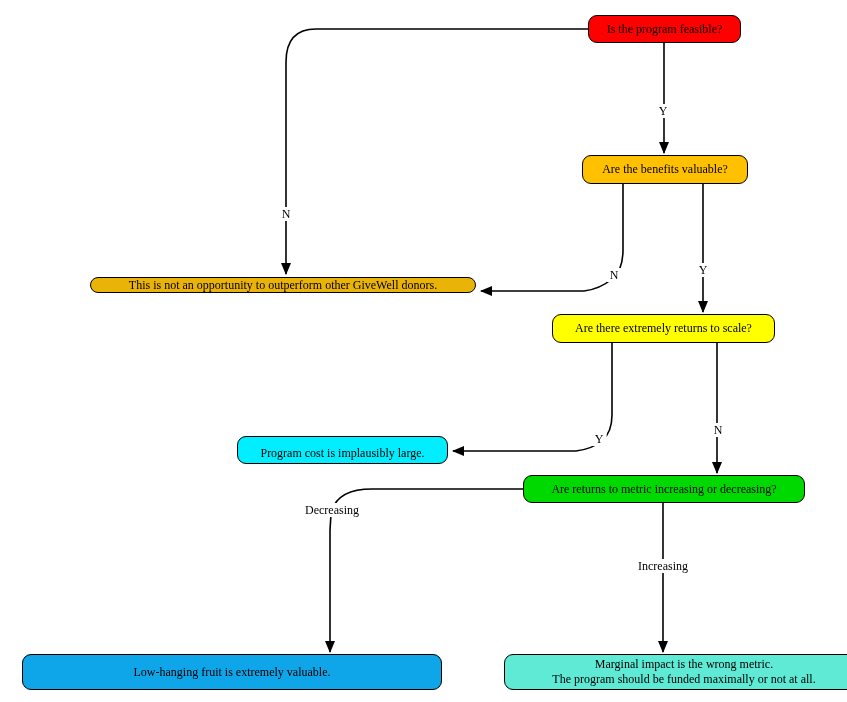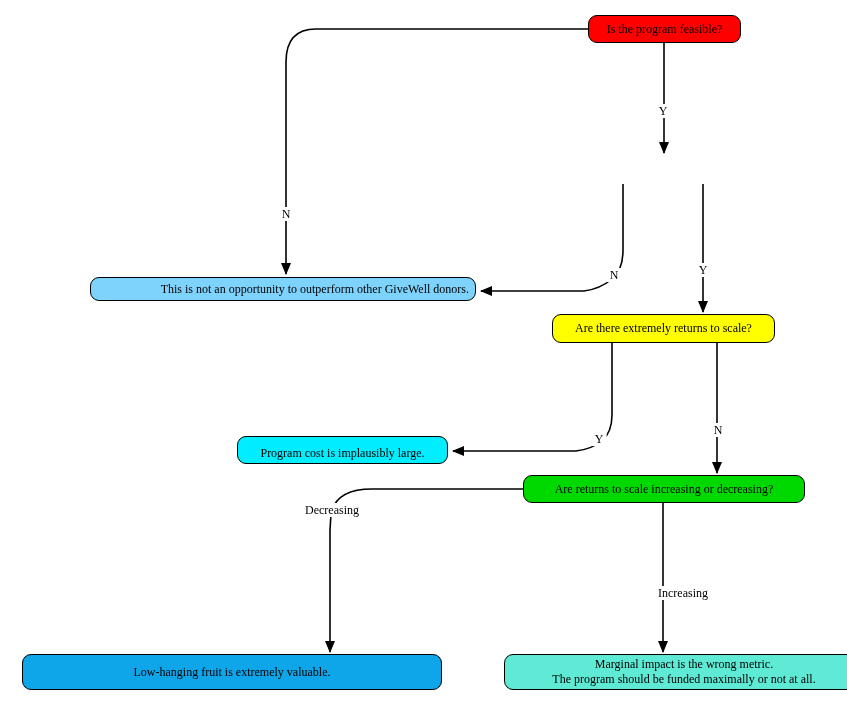--- a/index.html
+++ b/index.html
@@ -37,30 +37,33 @@
     <path class="edge" d="M612,343 V415 Q612,432 602,441 Q592,449 576,451 H453" marker-end="url(#arrow)"></path>
     <path class="edge" d="M717,343 V473" marker-end="url(#arrow)"></path>
     <path class="edge" d="M523,489 H372 Q336,489 331,514 L330,530 V652" marker-end="url(#arrow)"></path>
     <path class="edge" d="M663,503 V652" marker-end="url(#arrow)"></path>
   </svg>
 
   <div class="node" style="left: 588px; top: 15px; width: 153px; height: 28px; background-color: rgb(255, 0, 0);">
     <span>Is the program feasible?</span>
   </div>
 
+  <div class="node" style="left: 582px; top: 155px; width: 166px; height: 29px; background-color: rgb(255, 192, 0);">
+    <span>Are the benefits valuable?</span>
+  </div>
 
   <div class="node" style="left: 552px; top: 314px; width: 223px; height: 29px; background-color: rgb(255, 255, 0);">
     <span>Are there extremely returns to scale?</span>
   </div>
 
   <div class="node" style="left: 523px; top: 475px; width: 282px; height: 28px; background-color: rgb(0, 217, 0);">
-    <span>Are returns to scale increasing or decreasing?</span>
+    <span>Are returns to metric increasing or decreasing?</span>
   </div>
 
-  <div class="node" style="left: 90px; top: 277px; width: 386px; height: 24px; background-color: #7dd3fc; align-items: flex-end;">
+  <div class="node" style="left: 90px; top: 277px; width: 386px; height: 16px; background-color: #eab308;">
     <span>This is not an opportunity to outperform other GiveWell donors.</span>
   </div>
 
   <div class="node" style="left: 237px; top: 436px; width: 211px; height: 28px; background-color: rgb(0, 238, 255); justify-content: flex-end;">
     <span>Program cost is implausibly large.</span>
   </div>
 
   <div class="node" style="left: 22px; top: 654px; width: 420px; height: 36px; background-color: #0ea5e9;">
     <span>Low-hanging fruit is extremely valuable.</span>
   </div>
@@ -70,15 +73,15 @@
     <span>The program should be funded maximally or not at all.</span>
   </div>
 
   <span class="edge-label" style="left:286px;top:214px;">N</span>
   <span class="edge-label" style="left:663px;top:111px;">Y</span>
   <span class="edge-label" style="left:614px;top:275px;">N</span>
   <span class="edge-label" style="left:703px;top:270px;">Y</span>
   <span class="edge-label" style="left:599px;top:439px;">Y</span>
   <span class="edge-label" style="left:718px;top:430px;">N</span>
   <span class="edge-label" style="left:332px;top:510px;text-align:right;">Decreasing</span>
-  <span class="edge-label" style="left:663px;top:593px;margin-left:20px;">Increasing</span>
+  <span class="edge-label" style="left:663px;top:566px;">Increasing</span>
 
 </div>
 
 </body></html>

